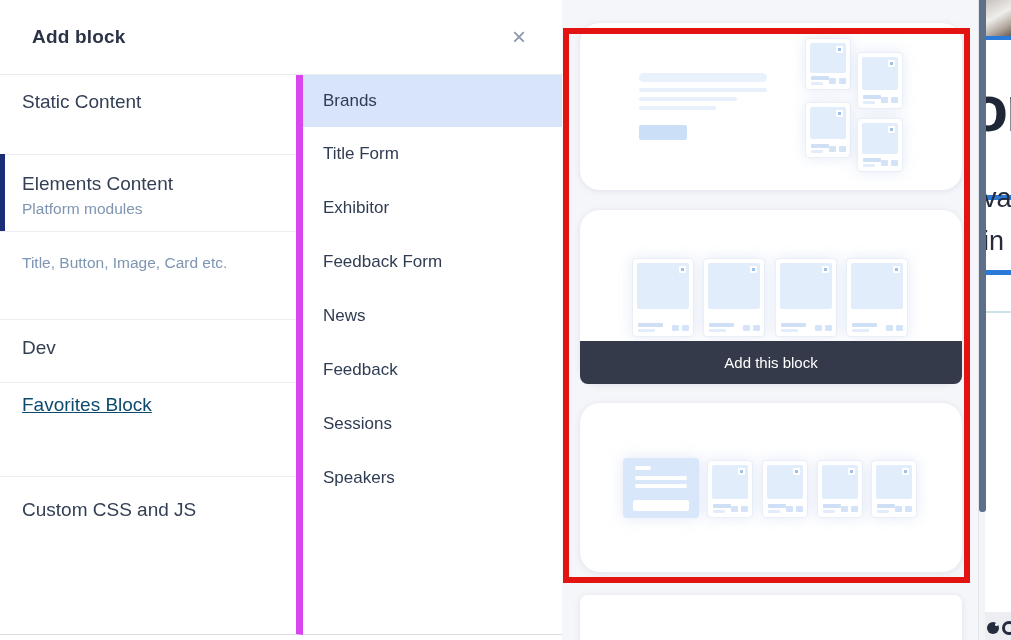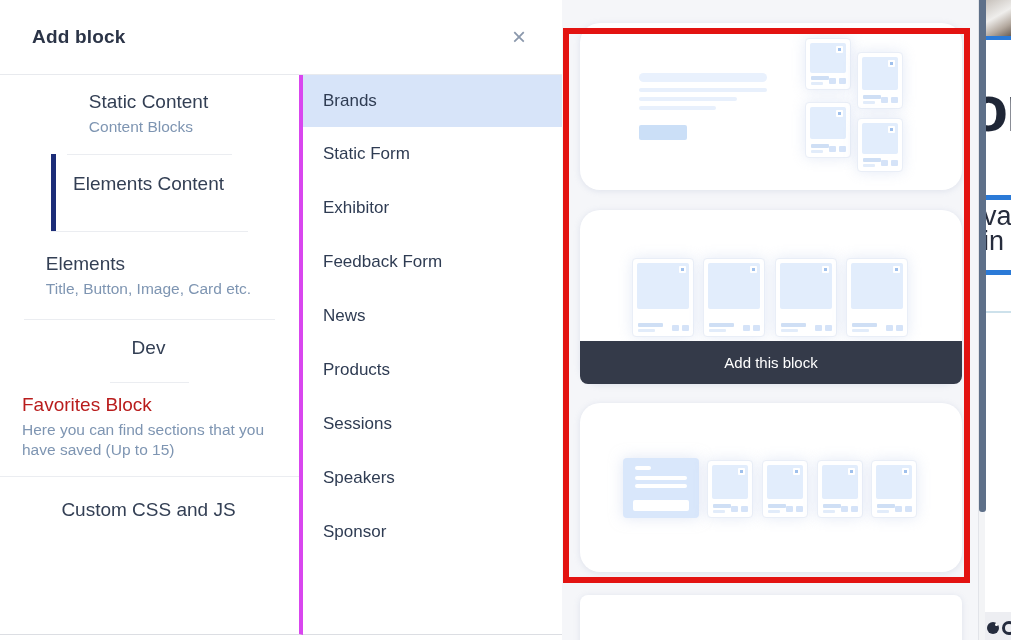--- a/index.html
+++ b/index.html
@@ -15,36 +15,36 @@
     background:#fff; border-bottom:1px solid #e8eaee; z-index:4;
     display:flex; align-items:center; justify-content:space-between;
     padding:0 36px 0 32px;
   }
   .header .title { font-size:19px; font-weight:700; color:#2b3447; letter-spacing:.2px; }
   .header .close { font-size:24px; color:#8b98ac; line-height:1; cursor:pointer; font-weight:400; }
 
   
   .left-col {
     position:absolute; left:0; top:75px; width:303px; height:560px;
-    background:#fff; border-right:4px solid #d946ef; border-bottom:1px solid #dcdee3;
-    z-index:3; display:flex; flex-direction:column;align-items:center;
+    background:#fff; border-right:7px solid #d946ef; border-bottom:1px solid #dcdee3;
+    z-index:3; display:flex; flex-direction:column;
   }
   .cat-row { position:relative; border-bottom:1px solid #ebedf1; padding:14px 24px 0 22px; }
   .cat-row:nth-child(1){ height:80px; }
   .cat-row:nth-child(2){ height:77px; padding-top:16px; }
   .cat-row:nth-child(3){ height:88px; padding-top:19px; }
   .cat-row:nth-child(4){ height:64px; padding-top:15px; }
   .cat-row:nth-child(5){ height:94px; padding-top:9px; }
   .cat-row:nth-child(6){ height:157px; border-bottom:none; padding-top:20px; }
   .cat-row .cat-title { font-size:19px; color:#333f54; font-weight:500; line-height:26px; }
   .cat-row .cat-sub { font-size:15.5px; color:#7e95b2; line-height:20px; margin-top:2px; }
   .cat-row.active::before {
     content:""; position:absolute; left:0; top:-1px; bottom:0; width:5px; background:#1c2d78;
   }
-  .cat-row.muted .cat-title { color:#b91c1c; }
+  .cat-row.muted .cat-title { color:#0c4a6e;text-decoration:underline; }
 
   
   .mid-col {
     position:absolute; left:303px; top:75px; width:259px; height:560px;
     background:#fff; border-bottom:1px solid #dcdee3; z-index:3;
     display:flex; flex-direction:column;
   }
   .mod-item {
     height:54px; display:flex; align-items:center; padding-left:20px;
     font-size:17px; color:#2f3c53; cursor:pointer; flex:0 0 auto;
@@ -121,69 +121,66 @@
   .blueline { position:absolute; left:0; width:26px; background:#2b7ad7; }
   .bl1 { top:36px; height:4px; }
   .bl2 { top:195px; height:5px; }
   .bl3 { top:270px; height:5px; }
   .thinline { position:absolute; left:0; top:311px; width:26px; height:2px; background:#cde1eb; }
   .frag-heading {
     position:absolute; left:-16px; top:72px; font-size:64px; font-weight:700; color:#1f2636;
     letter-spacing:-2px; white-space:nowrap;
   }
   .frag-line { position:absolute; left:-2px; font-size:27px; font-weight:500; color:#262c3c; white-space:nowrap; }
-  .fl1 { top:201px; }
+  .fl1 { top:183px; }
   .fl2 { top:226px; }
   .sliver-gray { position:absolute; left:0; top:612px; width:26px; height:28px; background:#edeef2; }
   .glyph-dot { position:absolute; left:2px; top:10px; width:12px; height:12px; border-radius:50%; background:#252c3e; }
   .glyph-dot::after { content:""; position:absolute; right:1px; top:1px; width:3px; height:3px; border-radius:50%; background:#fff; }
   .glyph-ring { position:absolute; left:17px; top:9px; width:14px; height:14px; border-radius:50%; border:3px solid #252c3e; }
 </style>
 </head>
 <body>
 
 <div class="header">
   <span class="title">Add block</span>
   <span class="close">×</span>
 </div>
 
 <div class="left-col">
     <div class="cat-row">
       <div class="cat-title">Static Content</div>
-      <div class="cat-sub">Content Blocks</div>
     </div>
     <div class="cat-row active">
       <div class="cat-title">Elements Content</div>
+      <div class="cat-sub">Platform modules</div>
     </div>
     <div class="cat-row">
-      <div class="cat-title">Elements</div>
       <div class="cat-sub">Title, Button, Image, Card etc.</div>
     </div>
     <div class="cat-row">
       <div class="cat-title">Dev</div>
     </div>
     <div class="cat-row muted">
       <div class="cat-title">Favorites Block</div>
-      <div class="cat-sub">Here you can find sections that you have saved (Up to 15)</div>
     </div>
     <div class="cat-row">
       <div class="cat-title">Custom CSS and JS</div>
     </div>
   </div>
 
 <div class="mid-col">
     <div class="mod-item selected">Brands</div>
-    <div class="mod-item">Static Form</div>
+    <div class="mod-item">Title Form</div>
     <div class="mod-item">Exhibitor</div>
     <div class="mod-item">Feedback Form</div>
     <div class="mod-item">News</div>
-    <div class="mod-item">Products</div>
+    <div class="mod-item">Feedback</div>
     <div class="mod-item">Sessions</div>
     <div class="mod-item">Speakers</div>
-    <div class="mod-item">Sponsor</div>
   </div>
 
 <div class="preview">
 
   <div class="pcard c1">
     <div class="sk pill" style="left:59px;top:50px;width:128px;height:9px;background:#e9f1fd"></div>
     <div class="sk" style="left:59px;top:65px;width:128px;height:4px;background:#e8f0fc"></div>
     <div class="sk" style="left:59px;top:74px;width:98px;height:4px;background:#e8f0fc"></div>
     <div class="sk" style="left:59px;top:83px;width:77px;height:4px;background:#e8f0fc"></div>
     <div class="sk" style="left:59px;top:102px;width:48px;height:15px;background:#cbdff7;border-radius:2px"></div>

